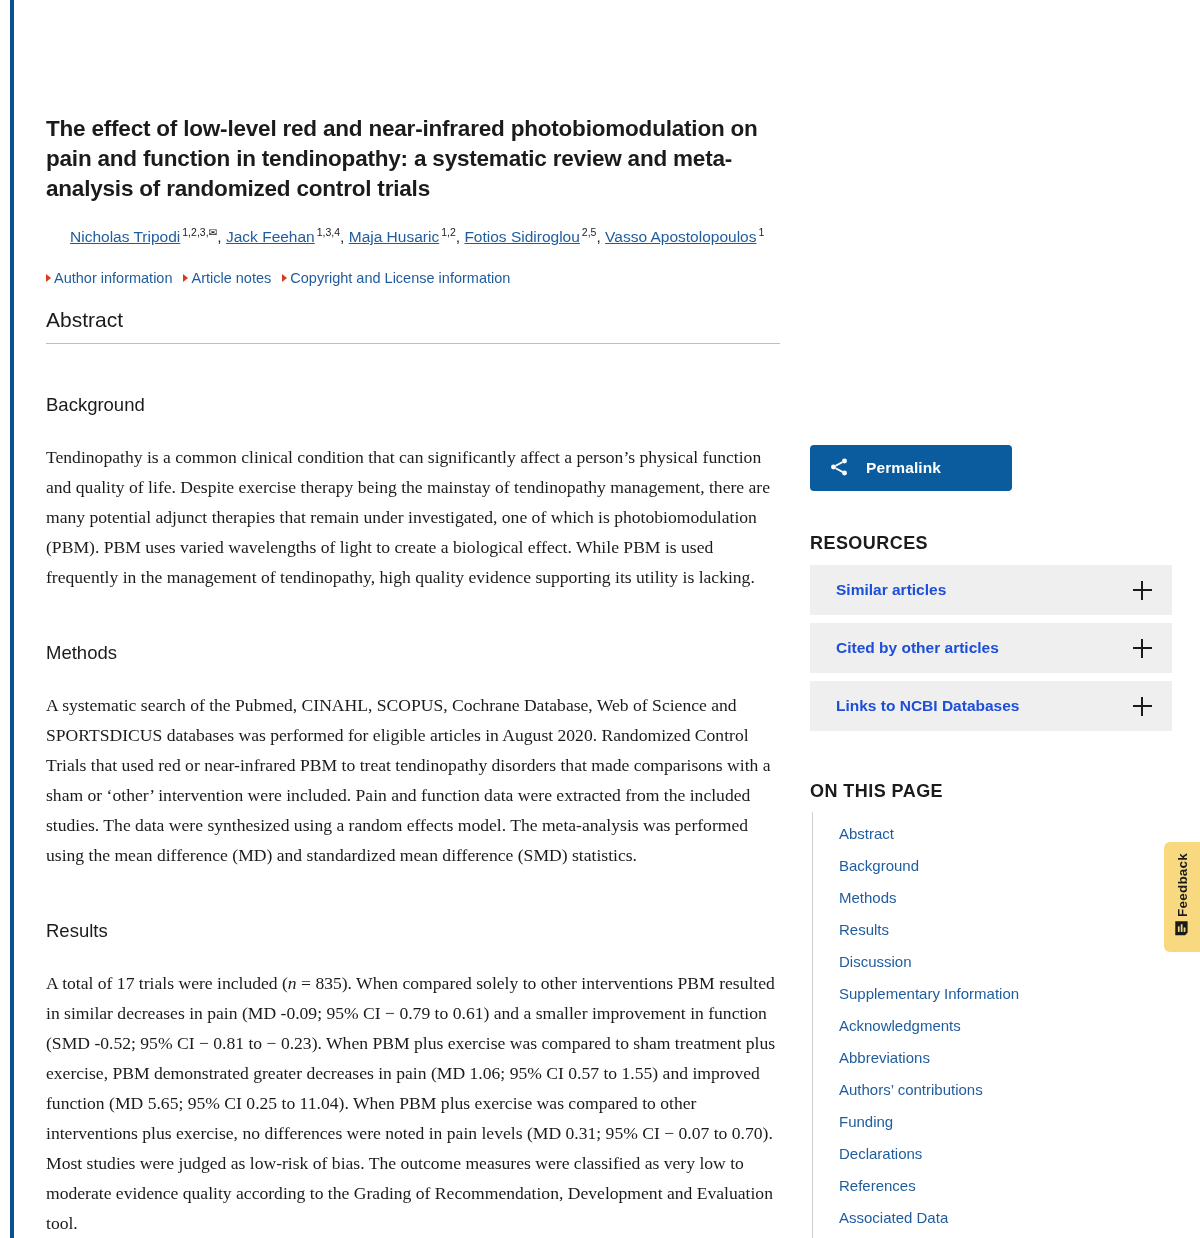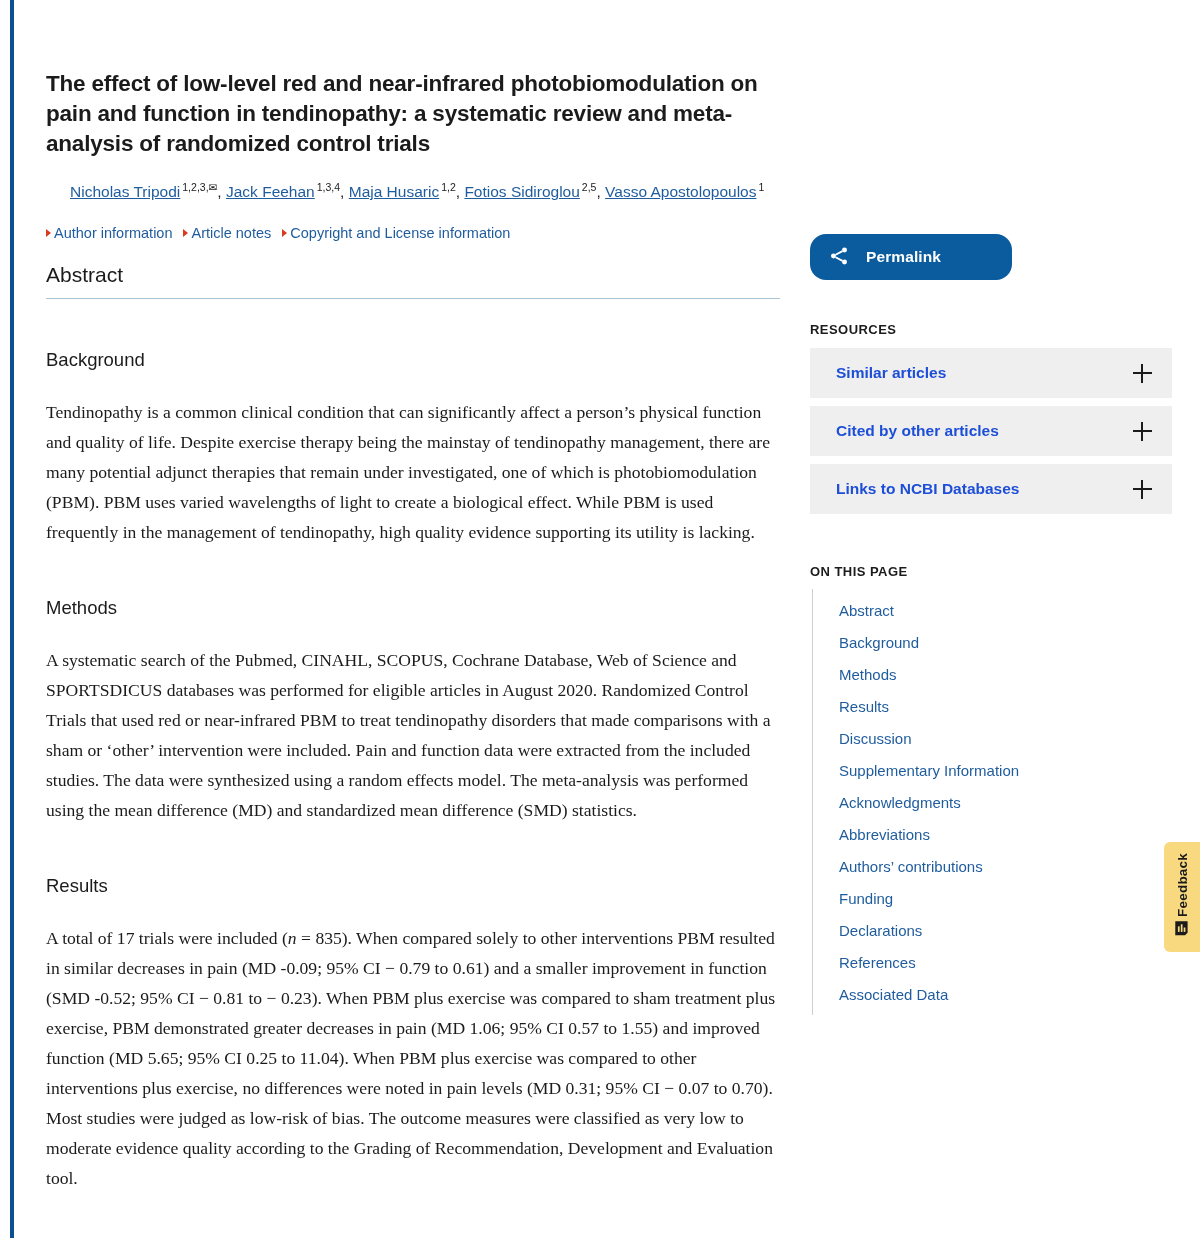--- a/index.html
+++ b/index.html
@@ -27,21 +27,21 @@
     background: #0b5091;
   }
 
   
   #page {
     position: absolute;
     left: 0; top: 0;
     width: 1200px;
     height: 1238px;
     display: flex;
-    align-items: center;
+    align-items: flex-end;
   }
 
   
   #main-col {
     width: 800px;
     padding: 24px 20px 0 46px;
     flex: 0 0 800px;
   }
 
   #article-title {
@@ -149,35 +149,35 @@
   }
 
   #permalink-button {
     display: flex;
     align-items: center;
     gap: 16px;
     width: 202px;
     height: 46px;
     background: #0b5c9e;
     border: none;
-    border-radius: 16px;
+    border-radius: 4px;
     padding: 0 18px;
     cursor: pointer;
   }
   #permalink-button .share-ico { flex: 0 0 auto; display: block; }
   #permalink-button .pl-label {
     color: #ffffff;
     font-size: 15.5px;
     font-weight: bold;
     font-family: "Liberation Sans", sans-serif;
     letter-spacing: 0.1px;
   }
 
   .side-heading {
-    font-size: 13px;
+    font-size: 18px;
     font-weight: bold;
     letter-spacing: 0.45px;
     color: #1b1b1b;
     text-transform: uppercase;
     margin: 42px 0 11px 0;
   }
 
   .accordion-item {
     background: #efefef;
     height: 50px;

